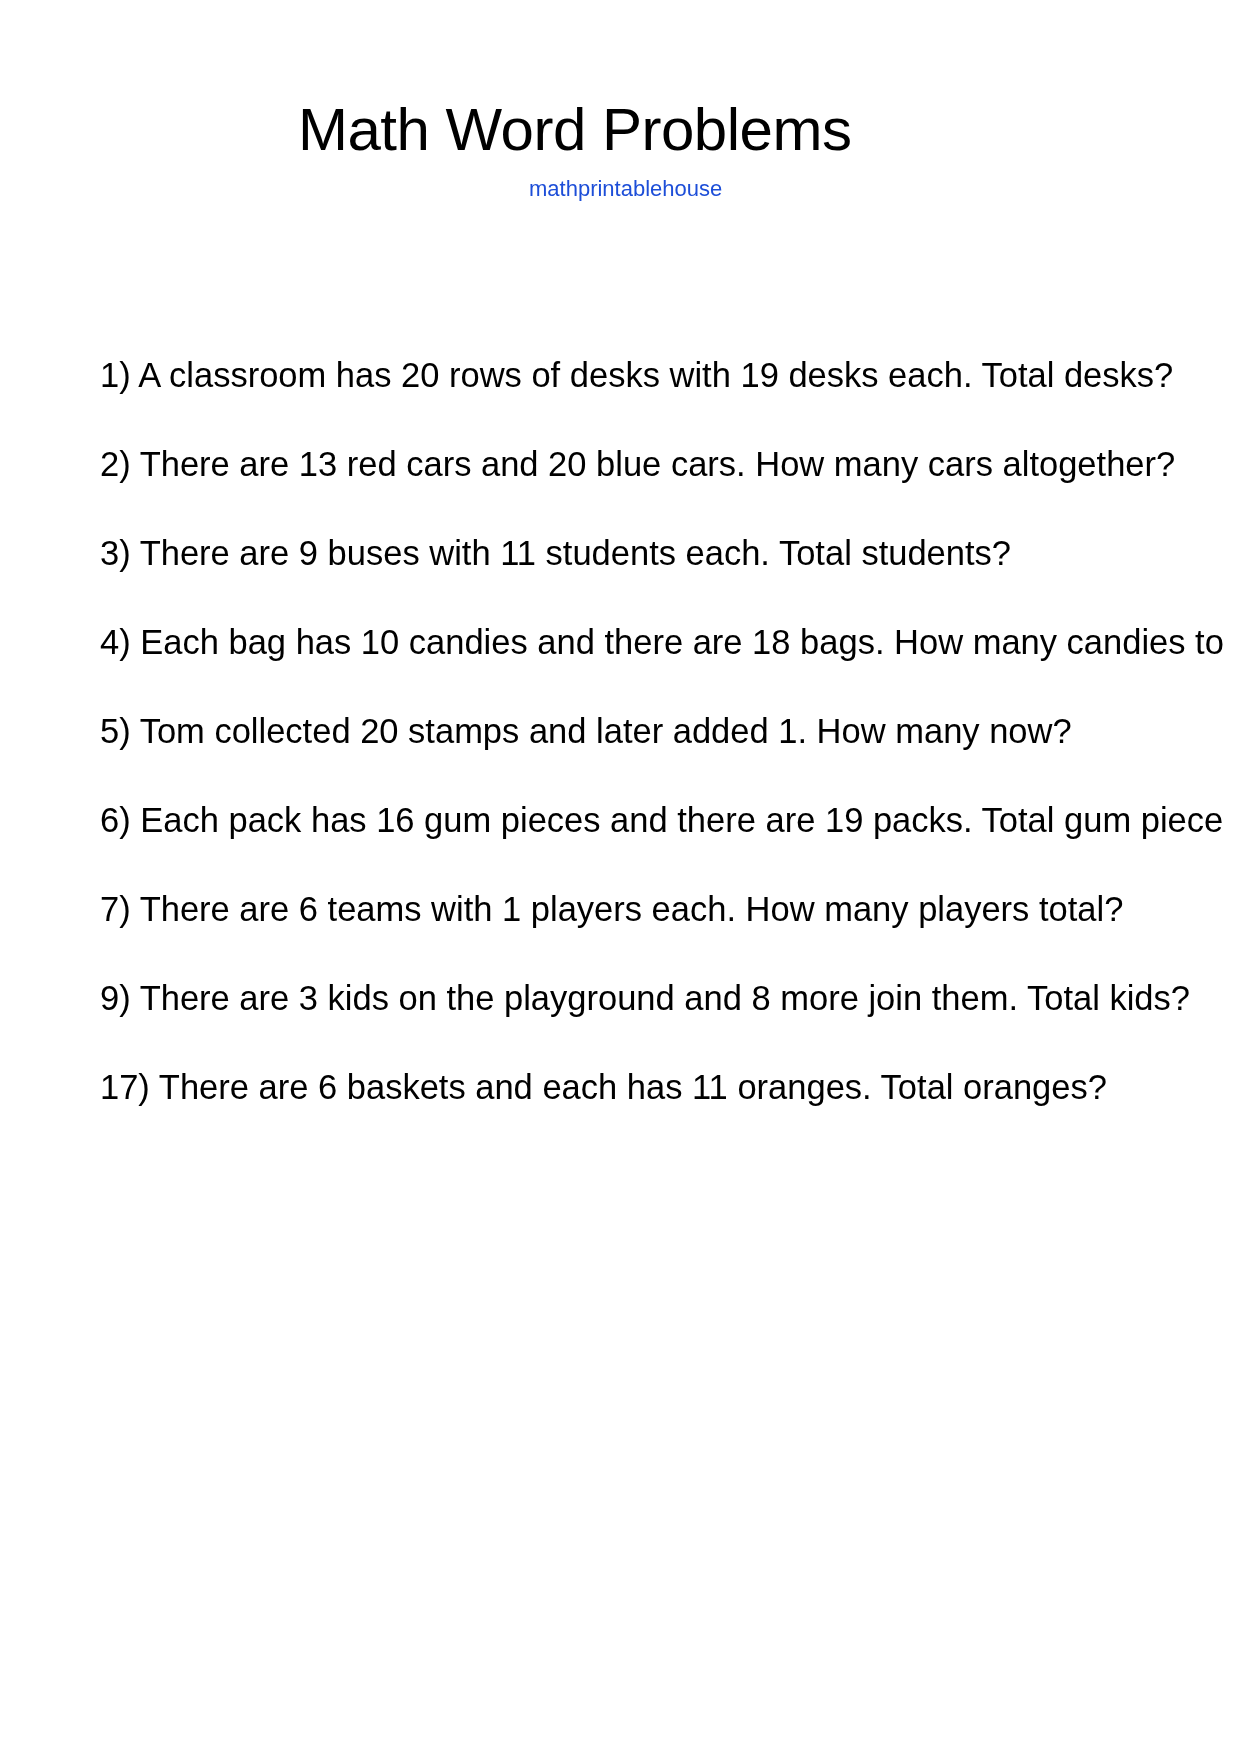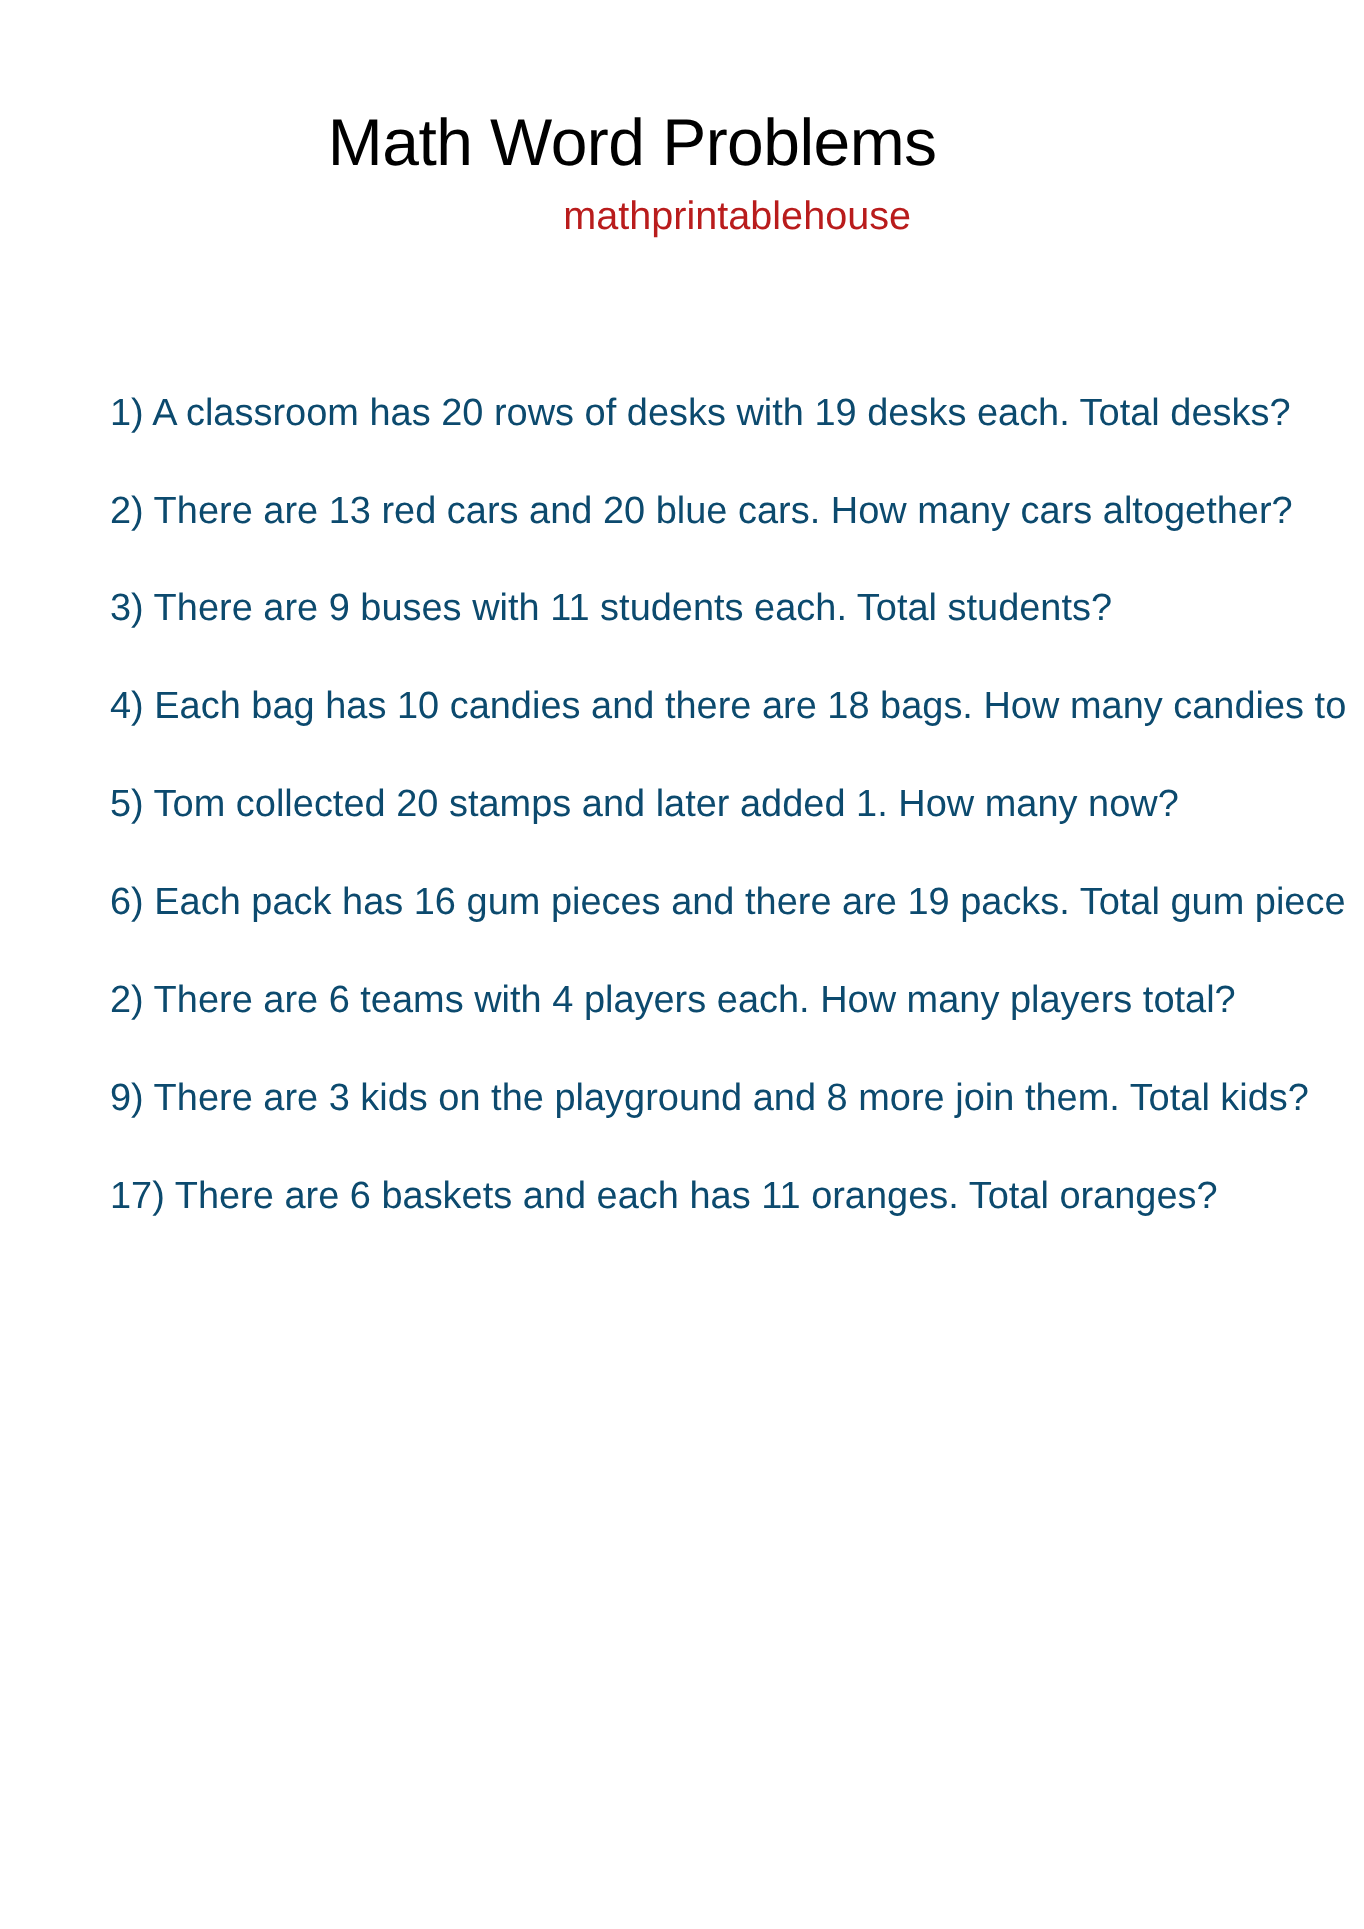--- a/index.html
+++ b/index.html
@@ -26,55 +26,55 @@
     top: 100px;
     font-size: 60px;
     line-height: 1;
     white-space: nowrap;
     color: #000000;
     letter-spacing: -0.5px;
     text-align: center;
   }
   .subtitle {
     position: absolute;
-    left: 512px;
+    left: 529px;
     top: 178px;
-    font-size: 36px;
+    font-size: 22px;
     line-height: 1;
     white-space: nowrap;
-    color: #b91c1c;
+    color: #1d4ed8;
   }
   .problems {
     position: absolute;
     left: 100px;
     top: 331px;
     right: 0;
     overflow: hidden;
   }
   .problem-line {
     font-size: 34.5px;
     line-height: 89px;
     white-space: nowrap;
-    color: #0c4a6e;
+    color: #000000;
   }
 </style>
 </head>
 <body>
 
 <div class="page">
 
   <div class="title">Math Word Problems</div>
 
   <div class="subtitle">mathprintablehouse</div>
 
   <div class="problems">
     <div class="problem-line">1) A classroom has 20 rows of desks with 19 desks each. Total desks?</div>
     <div class="problem-line">2) There are 13 red cars and 20 blue cars. How many cars altogether?</div>
     <div class="problem-line">3) There are 9 buses with 11 students each. Total students?</div>
     <div class="problem-line">4) Each bag has 10 candies and there are 18 bags. How many candies to</div>
     <div class="problem-line">5) Tom collected 20 stamps and later added 1. How many now?</div>
     <div class="problem-line">6) Each pack has 16 gum pieces and there are 19 packs. Total gum piece</div>
-    <div class="problem-line">2) There are 6 teams with 4 players each. How many players total?</div>
+    <div class="problem-line">7) There are 6 teams with 1 players each. How many players total?</div>
     <div class="problem-line">9) There are 3 kids on the playground and 8 more join them. Total kids?</div>
     <div class="problem-line">17) There are 6 baskets and each has 11 oranges. Total oranges?</div>
   </div>
 
 </div>
 
 </body></html>

